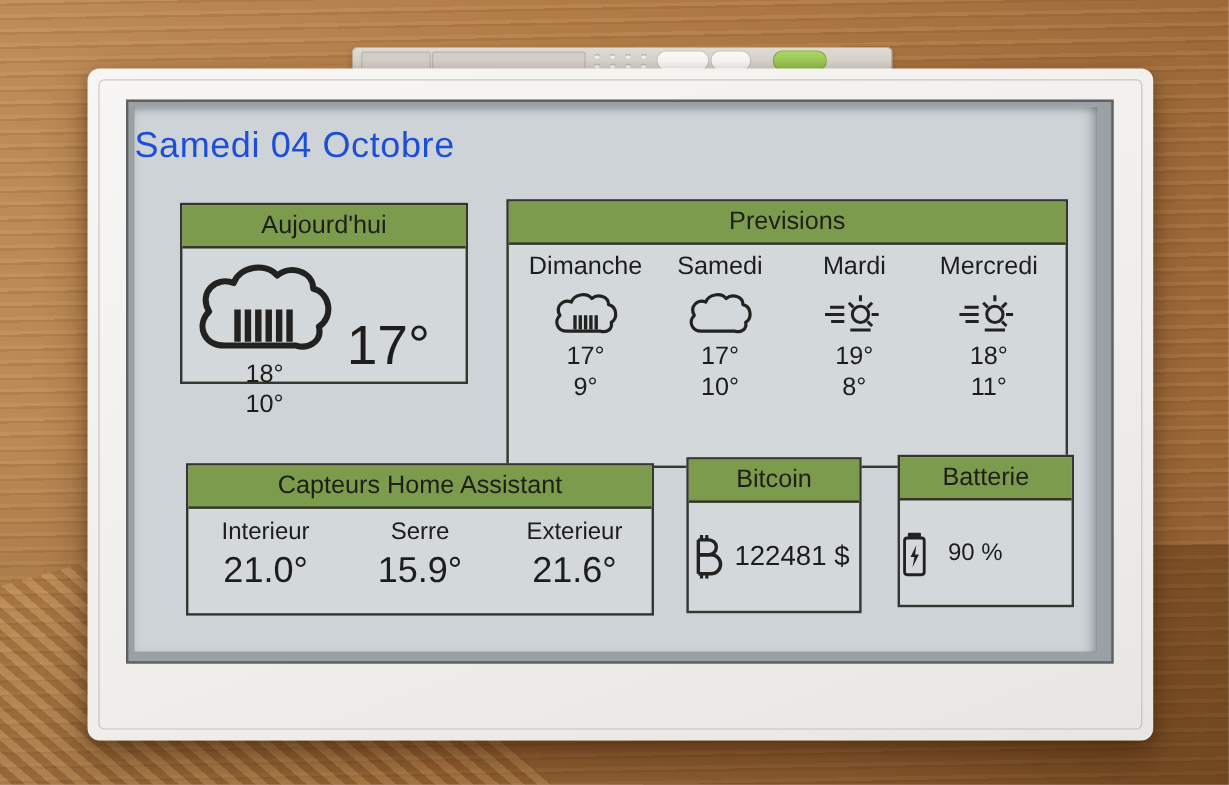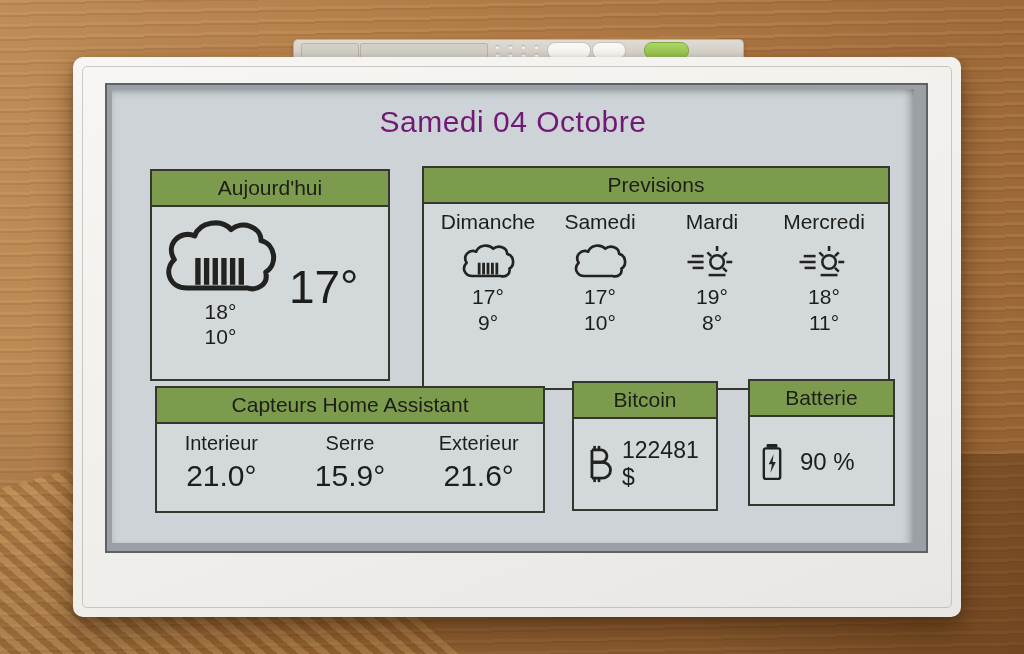--- a/index.html
+++ b/index.html
@@ -54,32 +54,32 @@
     position:absolute;left:32px;top:26px;width:823px;height:470px;
     background:#9aa0a4;border:2px solid #5e6266;
     padding:4px 12px 8px 5px;box-sizing:border-box;
   }
   .display{
     position:relative;width:100%;height:100%;
     background:#cdd3d7;color:#1d1d1b;
     box-shadow:inset 0 5px 8px -4px rgba(70,75,80,0.55), inset -9px 0 10px -6px rgba(70,75,80,0.45);
   }
   .title{
-    position:absolute;left:0;top:16px;width:100%;text-align:center;
-    font-size:30px;letter-spacing:0.5px;color:#701a75;
+    position:absolute;left:0;top:16px;width:100%;
+    font-size:30px;letter-spacing:0.5px;color:#1d4ed8;
   }
 
   
   .panel{position:absolute;border:2px solid #34362f;background:#d3d8db;box-sizing:border-box;}
   .panel-header{
     height:34px;background:#7d9b4d;border-bottom:2px solid #34362f;
     display:flex;align-items:center;justify-content:center;
     font-size:21px;color:#1c1e18;
   }
-  .p-today{left:38px;top:80px;width:240px;height:212px;}
+  .p-today{left:38px;top:80px;width:240px;height:151px;}
   .p-forecast{left:310px;top:77px;width:468px;height:224px;}
   .p-sensors{left:43px;top:297px;width:390px;height:127px;}
   .p-bitcoin{left:460px;top:292px;width:146px;height:130px;}
   .p-battery{left:636px;top:290px;width:147px;height:127px;}
 
   .today-body{display:flex;height:146px;}
   .today-left{width:58%;display:flex;flex-direction:column;align-items:center;padding-top:10px;}
   .today-left .t{font-size:21px;line-height:25px;}
   .today-big{width:42%;display:flex;align-items:center;font-size:46px;padding-top:14px;}
 
@@ -88,23 +88,23 @@
   .fc-day{font-size:21px;margin-bottom:6px;}
   .fc-ico{height:44px;display:flex;align-items:center;}
   .fc-t{font-size:21px;line-height:26px;}
 
   .sn-body{padding-top:8px;}
   .sn-row{display:flex;}
   .sn-cell{flex:1;text-align:center;}
   .sn-label{font-size:20px;}
   .sn-value{font-size:30px;margin-top:4px;}
 
-  .small-body{display:flex;align-items:center;height:89px;padding-left:10px;}
+  .small-body{display:flex;align-items:center;height:89px;}
   .btc-value{font-size:23px;margin-left:8px;}
-  .bat-value{font-size:24px;margin-left:16px;}
+  .bat-value{font-size:20px;margin-left:16px;}
 
   svg{display:block;}
   .ink{stroke:#222320;fill:none;stroke-linejoin:round;}
 </style>
 </head>
 <body>
 
 <div class="wood-diag"></div>
 <div class="wood-dark-right"></div>
 

